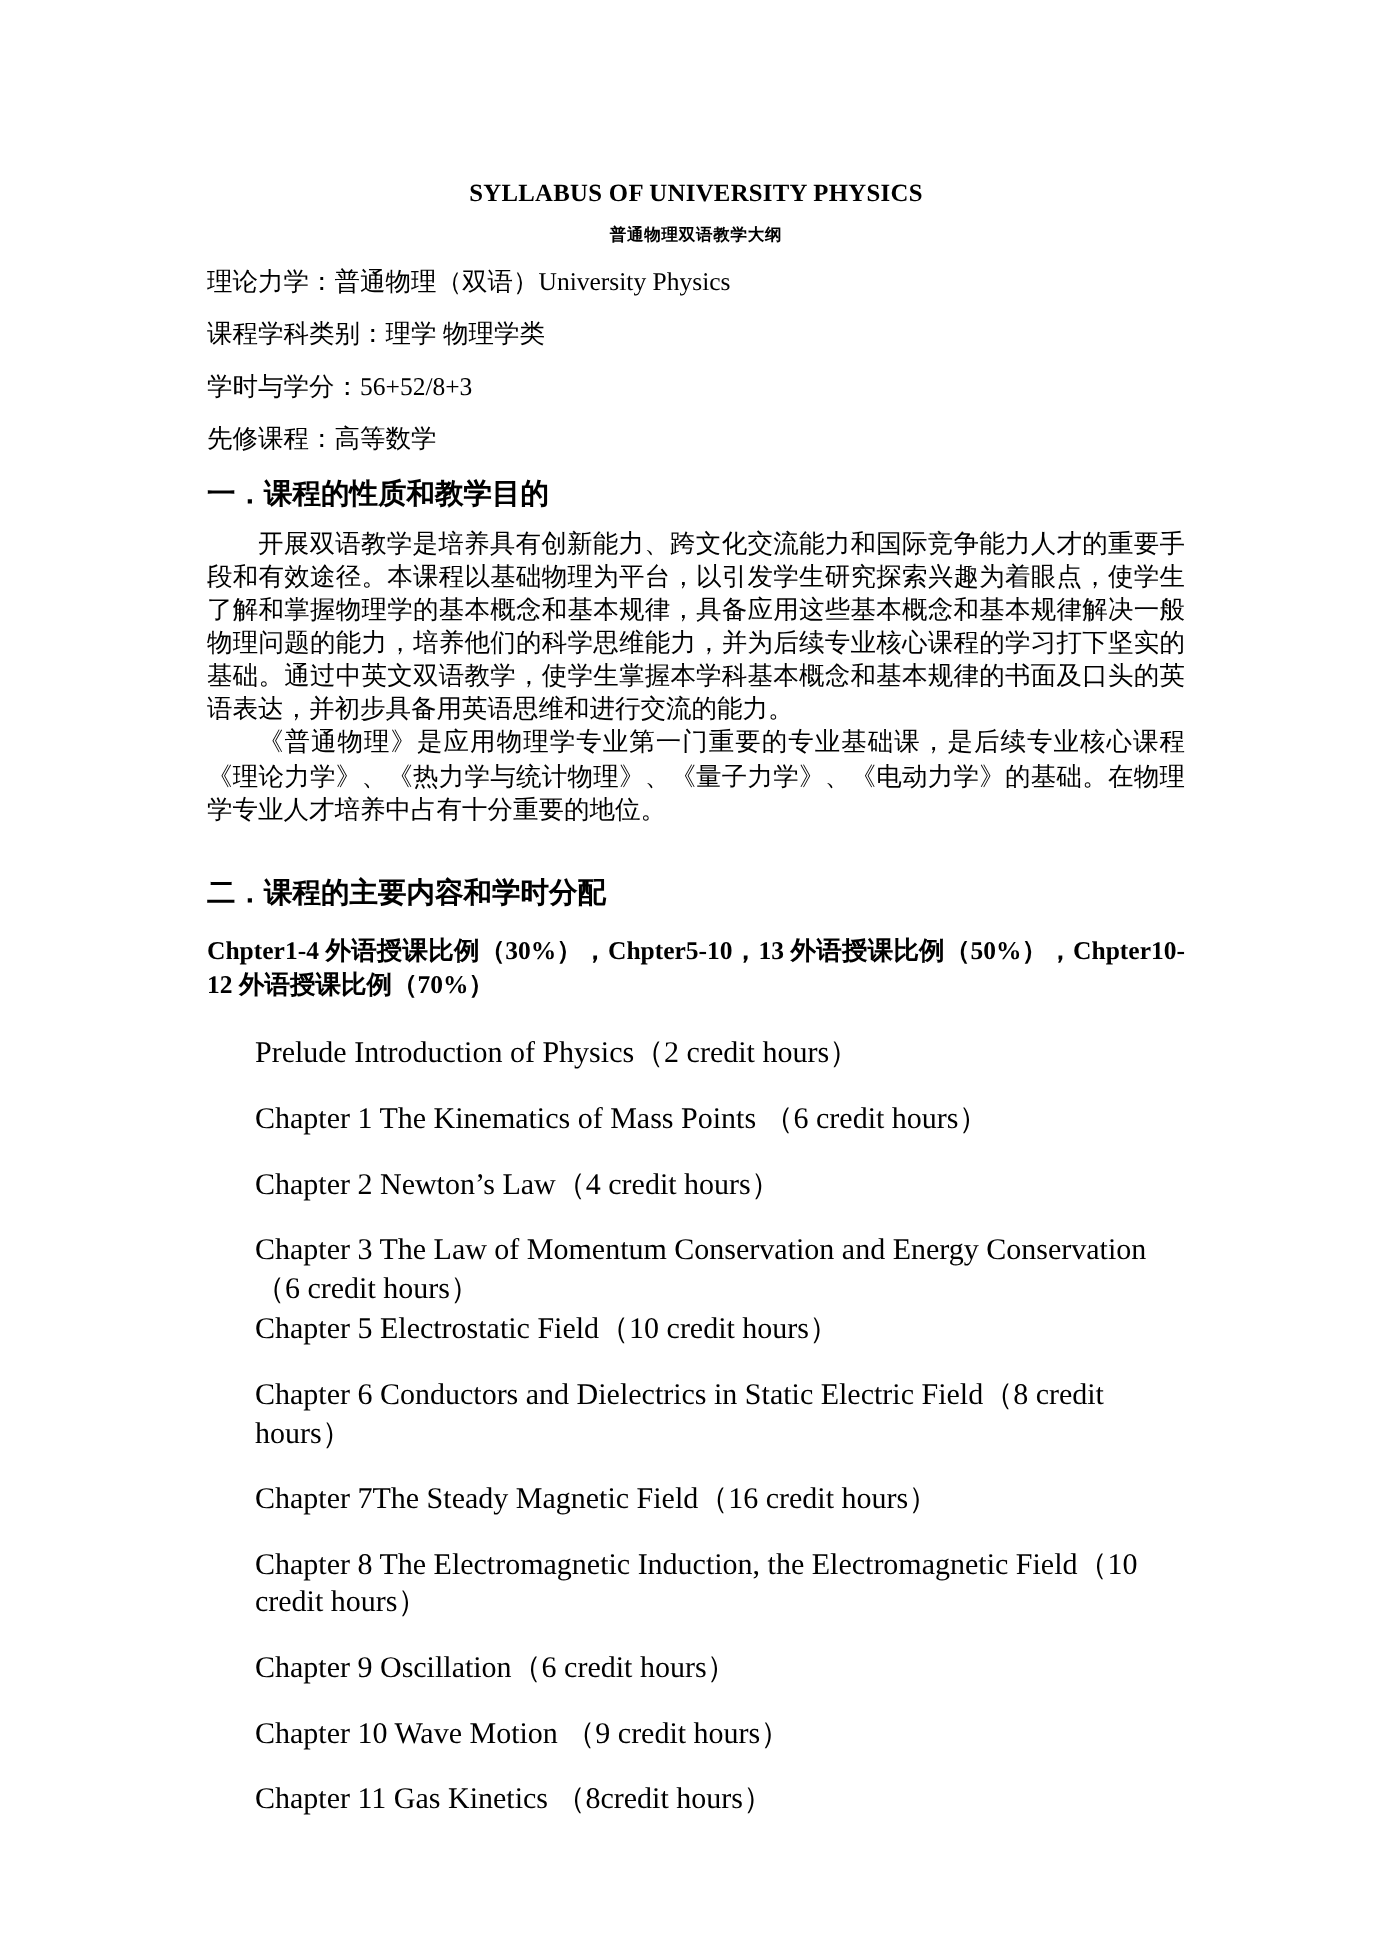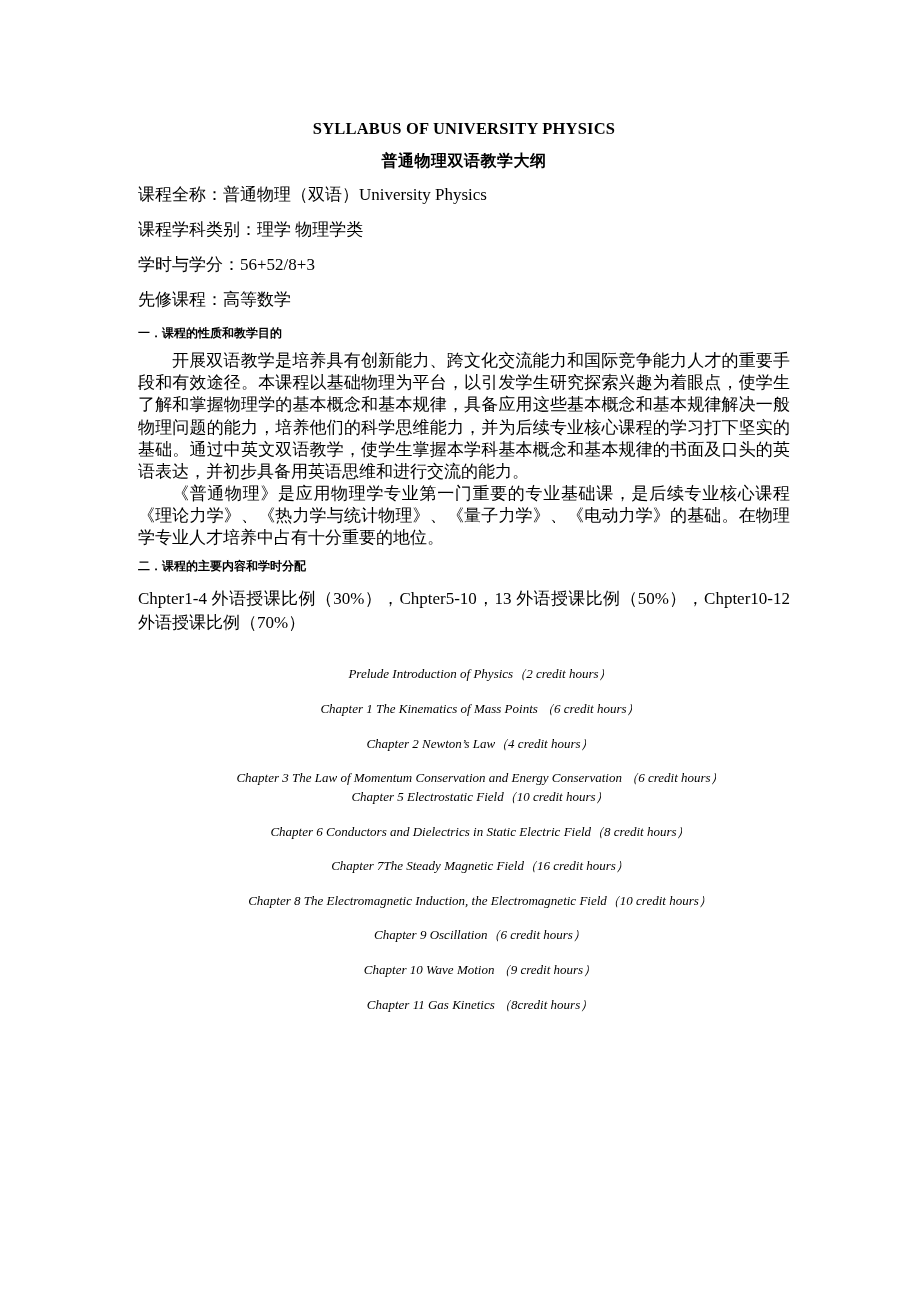--- a/index.html
+++ b/index.html
@@ -35,96 +35,95 @@
     text-align: center;
     font-weight: bold;
     font-size: 16.5px;
     letter-spacing: 0.2px;
     line-height: 1.35;
     margin: 0 0 10px 0;
   }
   .title-cn {
     text-align: center;
     font-weight: bold;
-    font-size: 16px;
+    font-size: 11px;
     letter-spacing: 0.5px;
     line-height: 1.35;
     margin: 0 0 14px 0;
   }
 
   
   .meta-line {
     font-size: 17px;
     line-height: 1.0;
     margin: 0 0 18px 0;
     white-space: nowrap;
   }
 
   
   .section-heading {
     font-weight: bold;
-    font-size: 12px;
+    font-size: 19px;
     line-height: 1.2;
     margin: 16px 0 10px 0;
   }
   .section-heading.second {
-    margin: 10px 0 14px 0;
+    margin: 34px 0 14px 0;
   }
 
   
   .body-para {
     font-size: 17px;
     line-height: 1.30;
     text-align: justify;
     text-justify: inter-character;
     text-indent: 2em;
     margin: 0;
   }
   .body-para + .body-para {
     margin-top: 0;
   }
 
   
   .ratio-block {
-    font-weight: normal;
+    font-weight: bold;
     font-size: 17px;
     line-height: 1.38;
     text-align: justify;
-    margin: 0 0 32px 0;
+    margin: 0 0 22px 0;
   }
 
   
   .chapter-list {
     margin: 0;
     padding: 0;
     list-style: none;
   }
   .chapter-item {
-    font-size: 13px;
+    font-size: 20px;
     line-height: 1.28;
     padding-left: 32px;
     margin-bottom: 18px;
-    text-align: center;
-    font-style: italic;
+    text-align: left;
   }
   .chapter-item.tight {
     margin-bottom: 2px;
   }
 </style>
 </head>
 <body>
 
 <div class="page">
   <div class="content">
 
     <h1 class="title-en">SYLLABUS OF UNIVERSITY PHYSICS</h1>
 
     <h2 class="title-cn">普通物理双语教学大纲</h2>
 
-    <p class="meta-line">课程全称：普通物理（双语）University Physics</p>
+    <p class="meta-line">理论力学：普通物理（双语）University Physics</p>
 
     <p class="meta-line">课程学科类别：理学  物理学类</p>
 
     <p class="meta-line">学时与学分：56+52/8+3</p>
 
     <p class="meta-line">先修课程：高等数学</p>
 
     <h3 class="section-heading">一．课程的性质和教学目的</h3>
 
     <p class="body-para">开展双语教学是培养具有创新能力、跨文化交流能力和国际竞争能力人才的重要手段和有效途径。本课程以基础物理为平台，以引发学生研究探索兴趣为着眼点，使学生了解和掌握物理学的基本概念和基本规律，具备应用这些基本概念和基本规律解决一般物理问题的能力，培养他们的科学思维能力，并为后续专业核心课程的学习打下坚实的基础。通过中英文双语教学，使学生掌握本学科基本概念和基本规律的书面及口头的英语表达，并初步具备用英语思维和进行交流的能力。</p>

